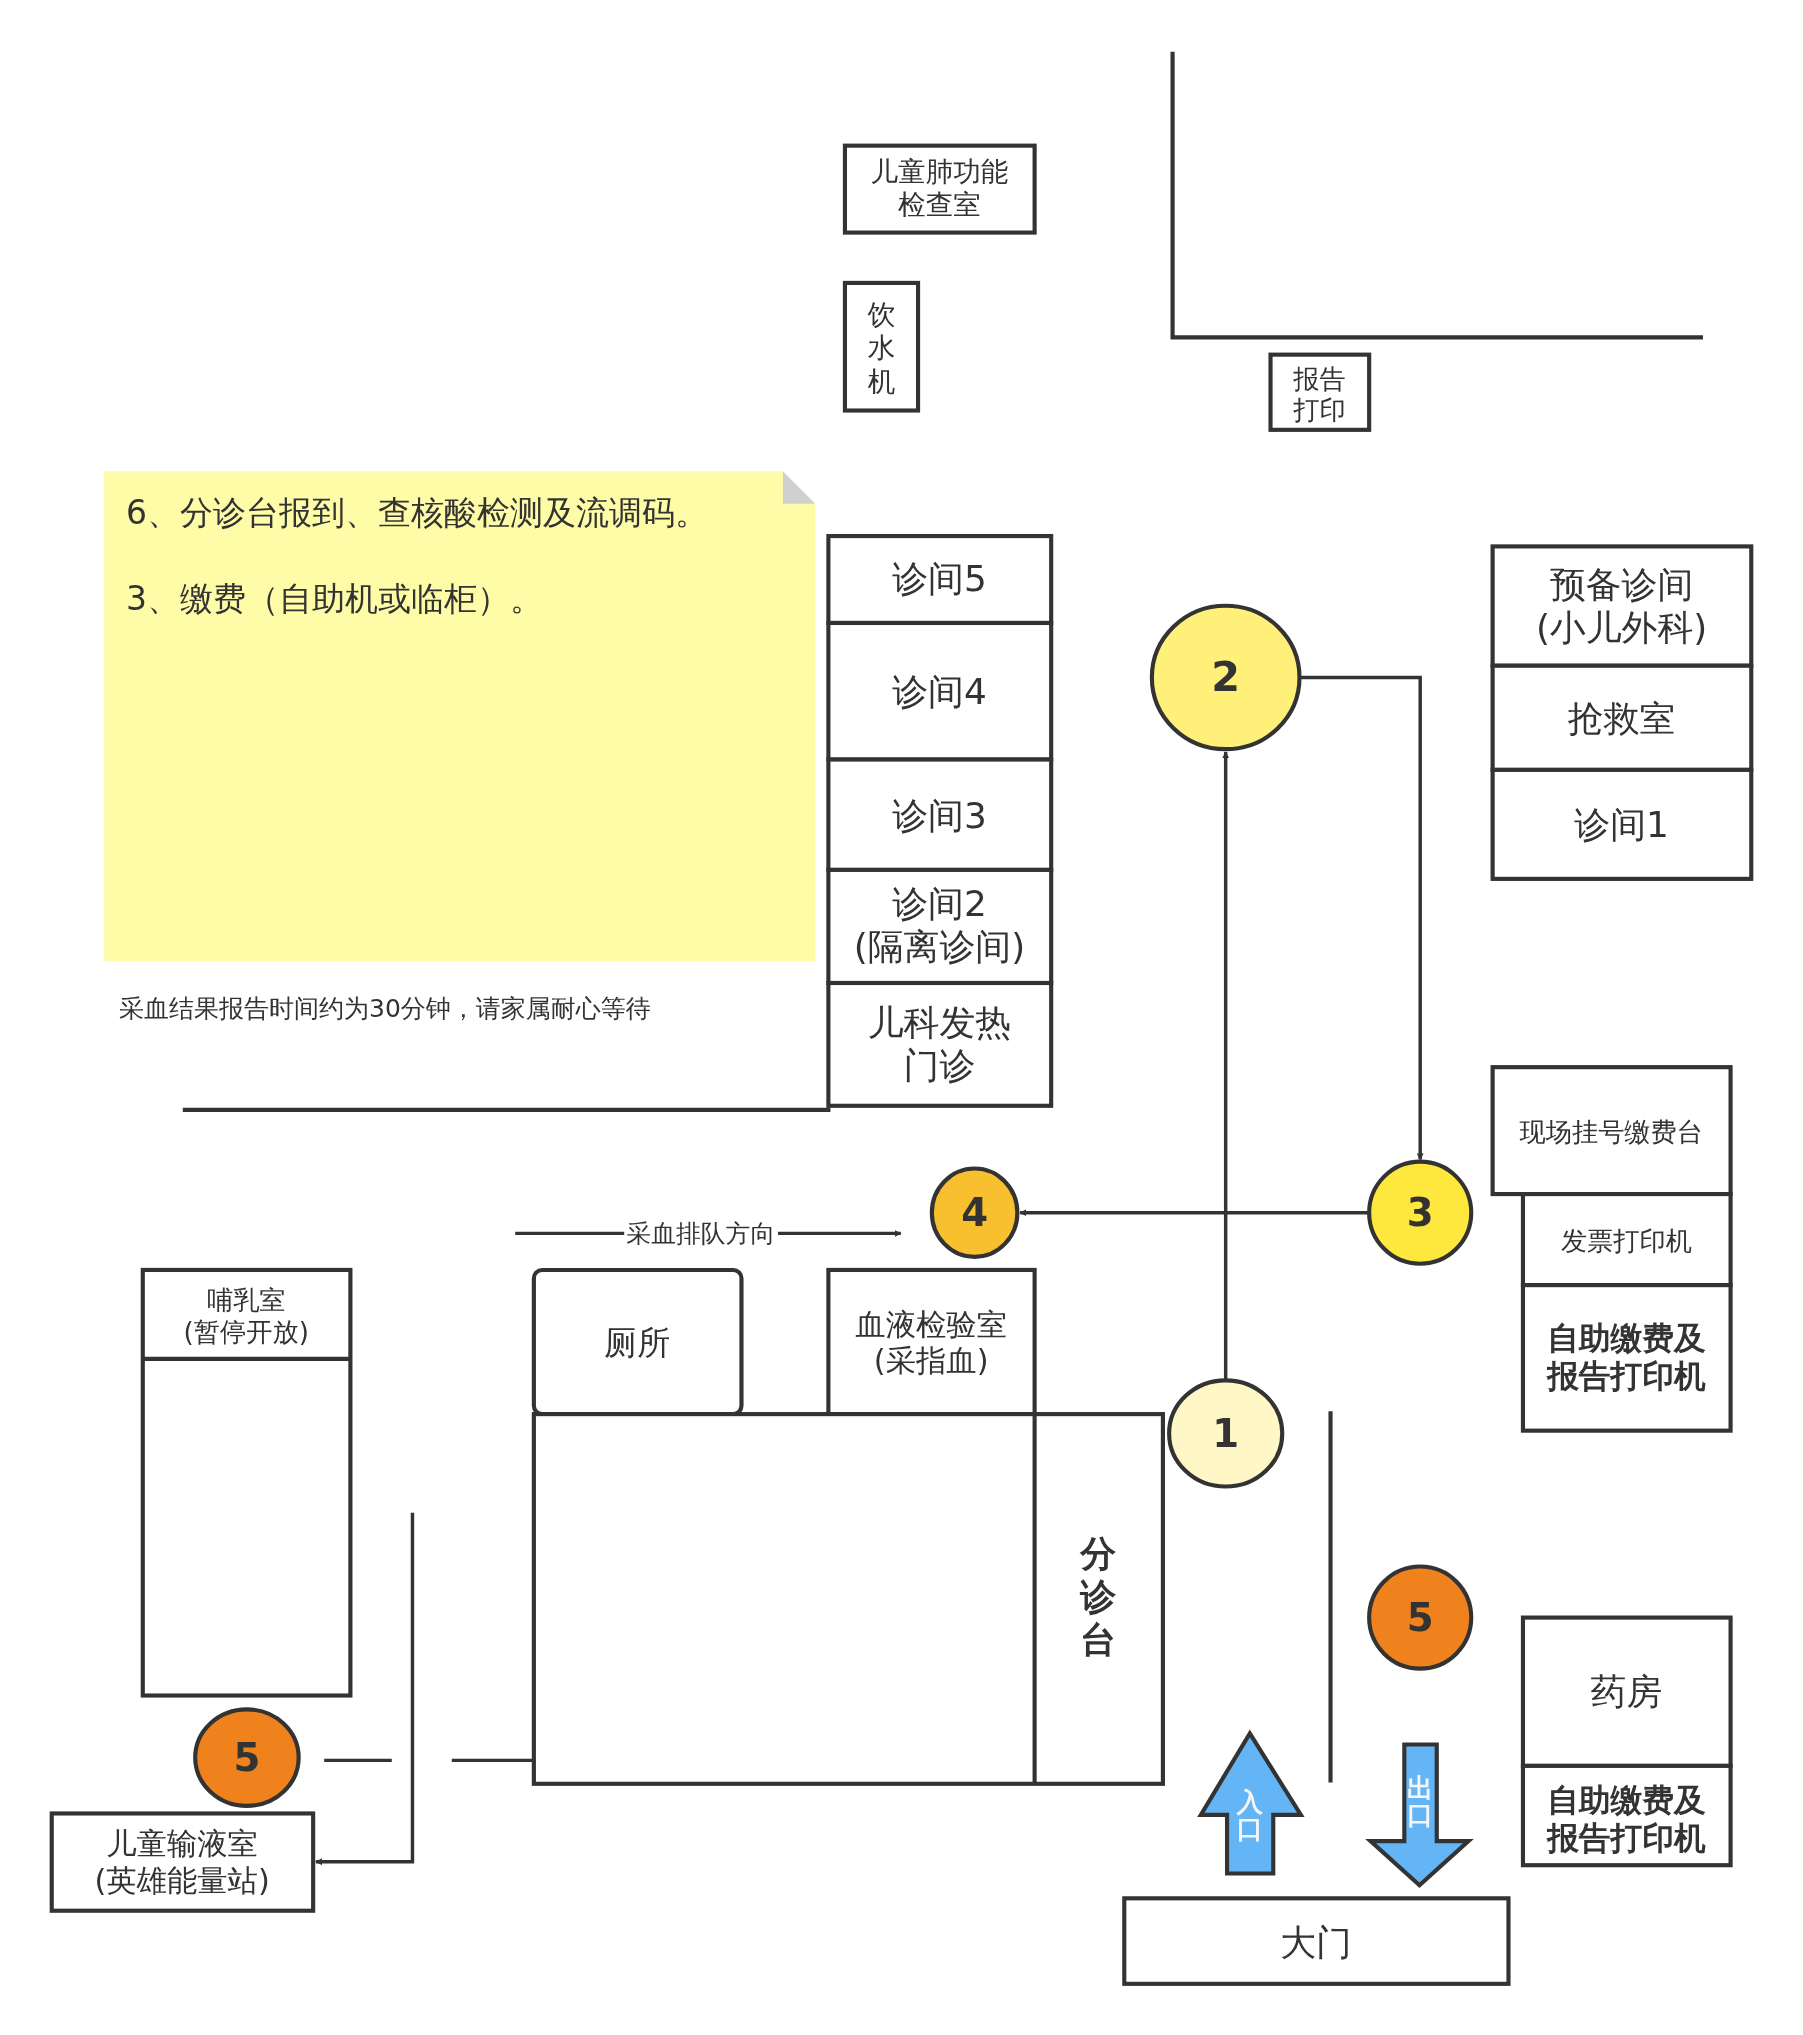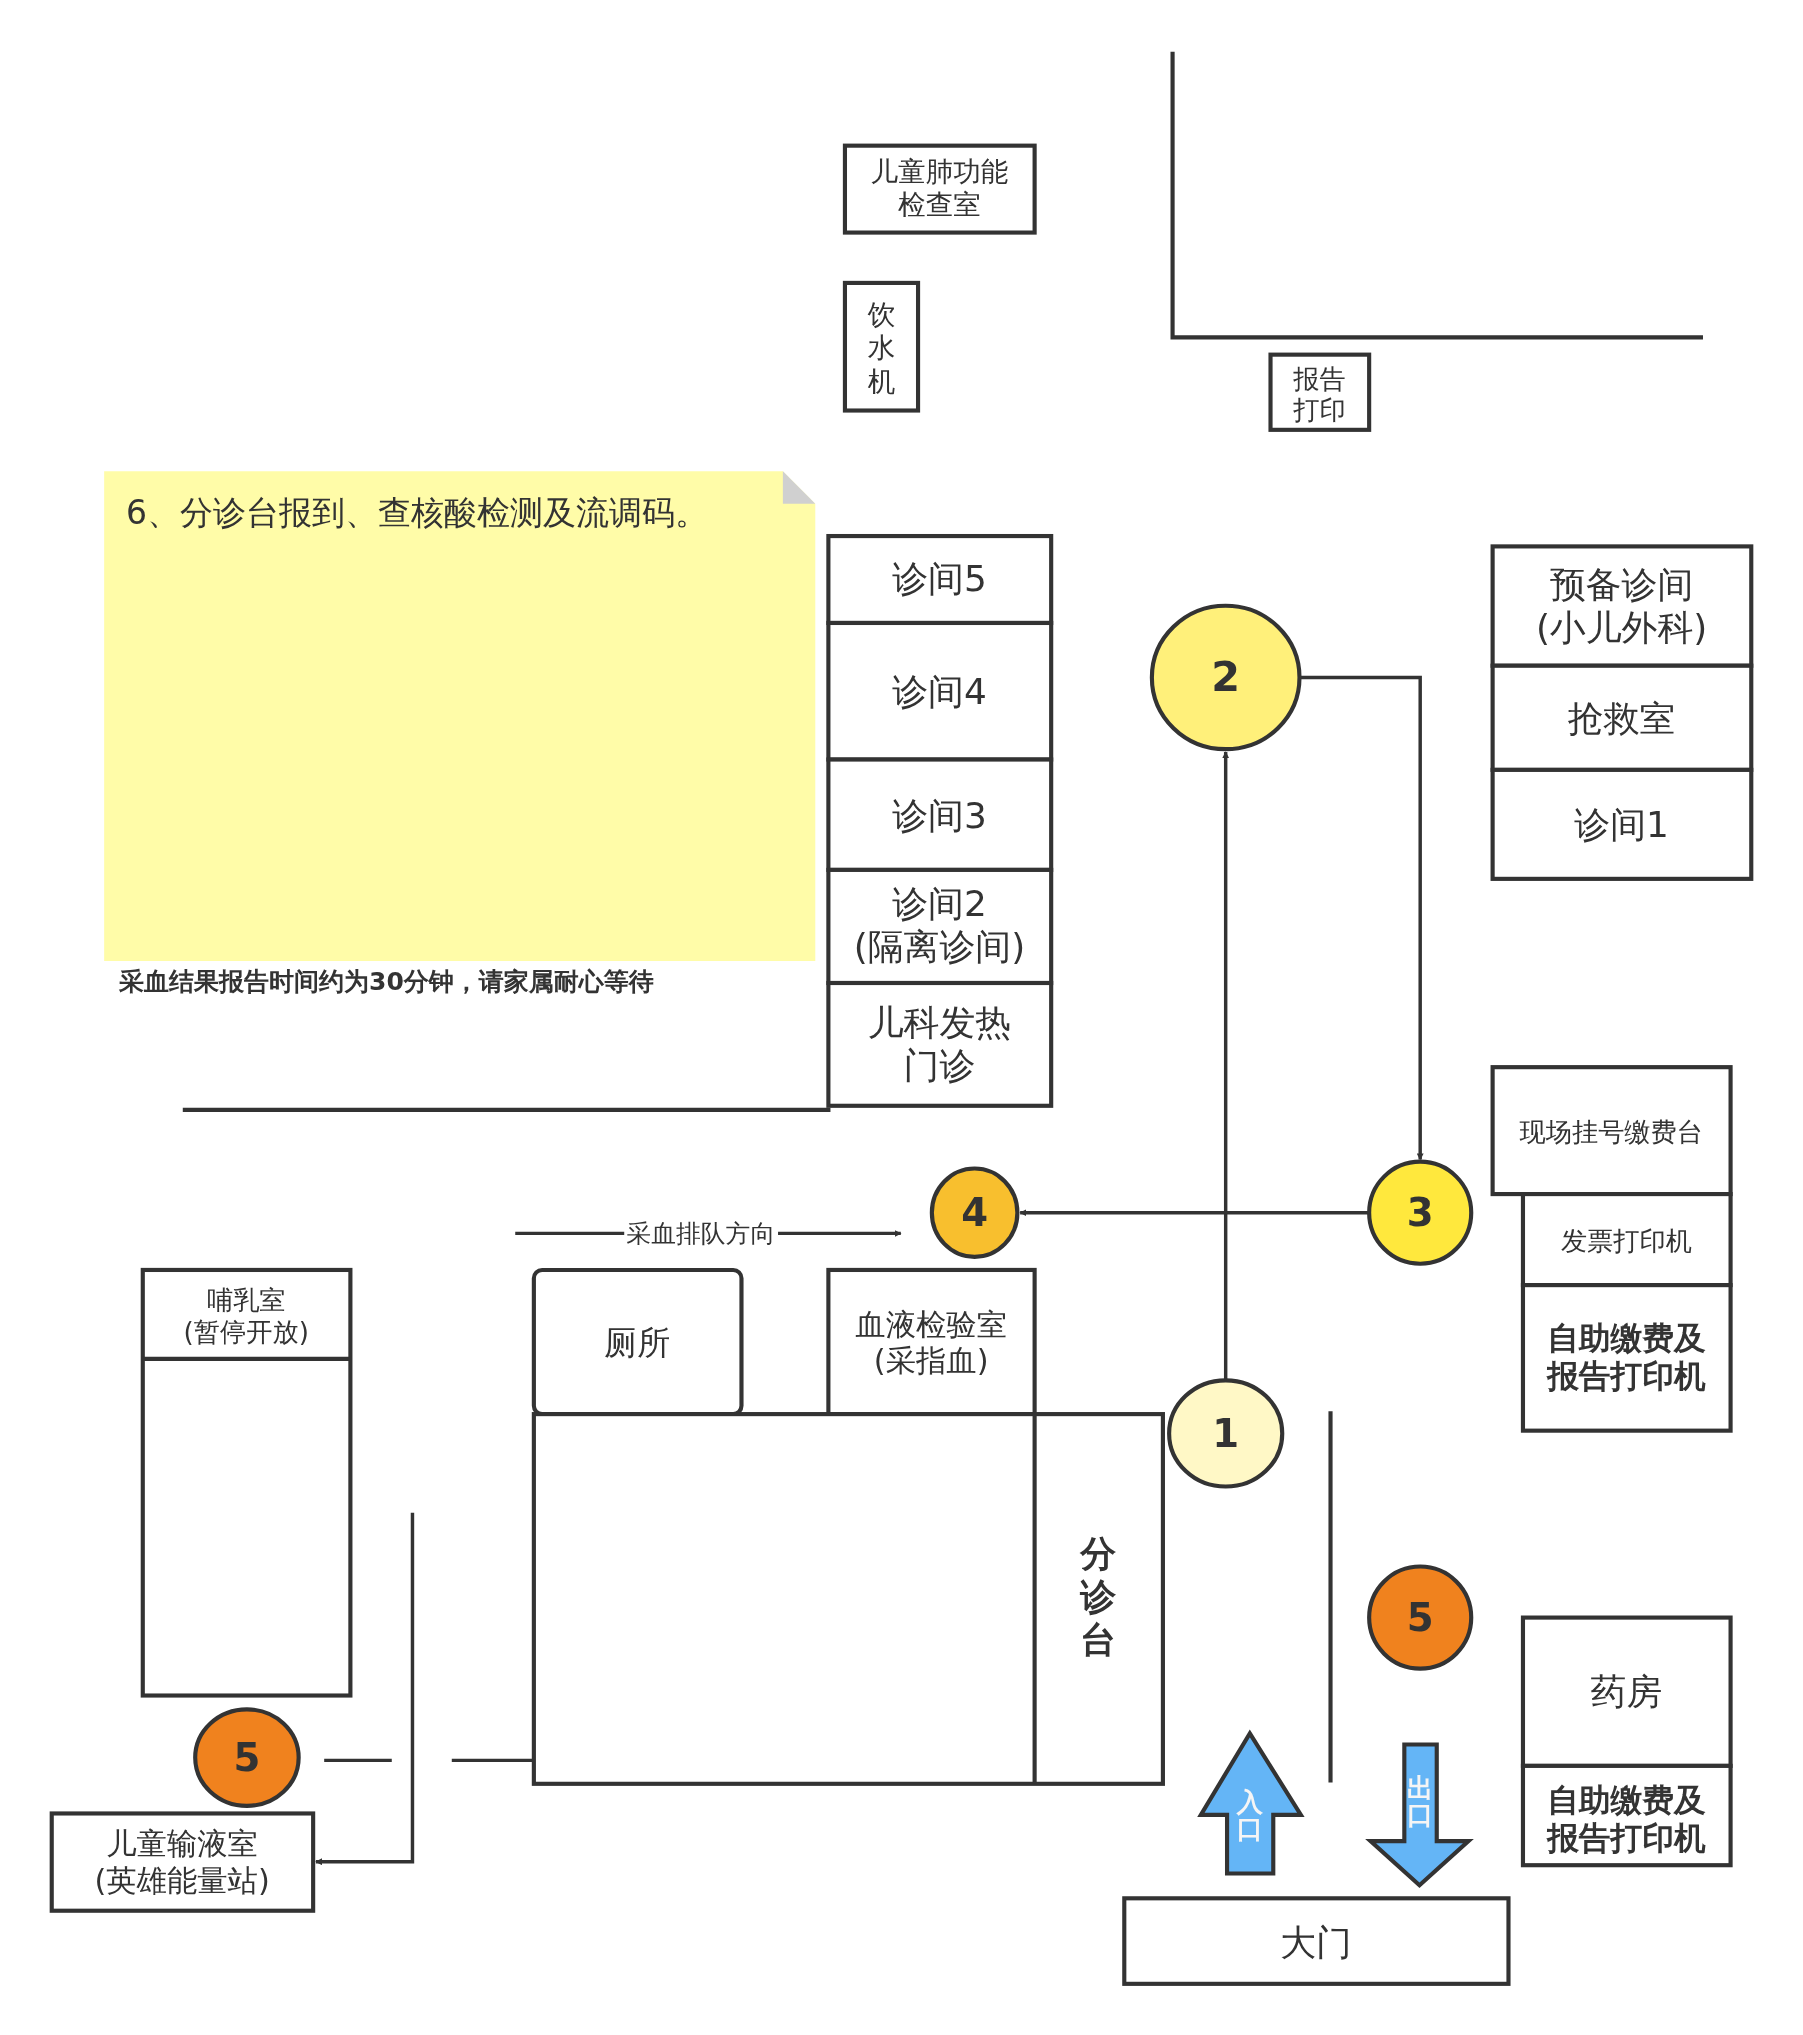--- a/index.html
+++ b/index.html
@@ -4,22 +4,22 @@
 <style>
   html, body { margin: 0; padding: 0; background: #ffffff; }
   body { width: 1803px; height: 2035px; position: relative; overflow: hidden;
          font-family: "DejaVu Sans", "Liberation Sans", sans-serif; color: #333333; }
   #floor { position: absolute; left: 0; top: 0; }
   .lbl { font-family: "DejaVu Sans", "Liberation Sans", sans-serif; fill: #333333; }
   .bold { font-weight: bold; }
   .note-text { position: absolute; left: 126px; top: 491px; width: 676px;
                font-size: 33px; line-height: 43px; color: #333333; }
   .note-text p { margin: 0 0 43px 0; }
-  .note-caption { position: absolute; left: 119px; top: 965px; font-size: 25px;
-                  font-weight: bold; color: #333333; }
+  .note-caption { position: absolute; left: 119px; top: 992px; font-size: 25px;
+                  font-weight: normal; color: #333333; }
 </style>
 </head>
 <body>
 
 <svg id="floor" width="1803" height="2035" viewBox="0 0 2614 2950" xmlns="http://www.w3.org/2000/svg">
   <defs>
     <marker id="ah" markerWidth="10" markerHeight="10" refX="9" refY="5" orient="auto" markerUnits="userSpaceOnUse" viewBox="0 0 10 10">
       <path d="M0,0 L10,5 L0,10 z" fill="#333333"></path>
     </marker>
   </defs>
@@ -161,15 +161,16 @@
     <text transform="translate(1812,2640) " text-anchor="middle" font-size="38" font-weight="bold" fill="#F5F5F5"><tspan x="0" dy="-15.200000000000001">入</tspan><tspan x="0" dy="39.9">口</tspan></text>
   </g>
   <g>
     <path d="M2036,2529 L2083,2529 L2083,2669 L2129,2669 L2058,2733 L1987,2669 L2036,2669 Z" fill="#64B5F6" stroke="#333" stroke-width="6" stroke-linejoin="miter"></path>
     <text transform="translate(2059,2620) " text-anchor="middle" font-size="38" font-weight="bold" fill="#F5F5F5"><tspan x="0" dy="-15.200000000000001">出</tspan><tspan x="0" dy="39.9">口</tspan></text>
   </g>
 </svg>
 
 <div class="note-text">
   <p>6、分诊台报到、查核酸检测及流调码。</p>
+  <p>3、缴费（自助机或临柜）。</p>
 </div>
 <div class="note-caption">采血结果报告时间约为30分钟，请家属耐心等待</div>
 
 
 </body></html>

